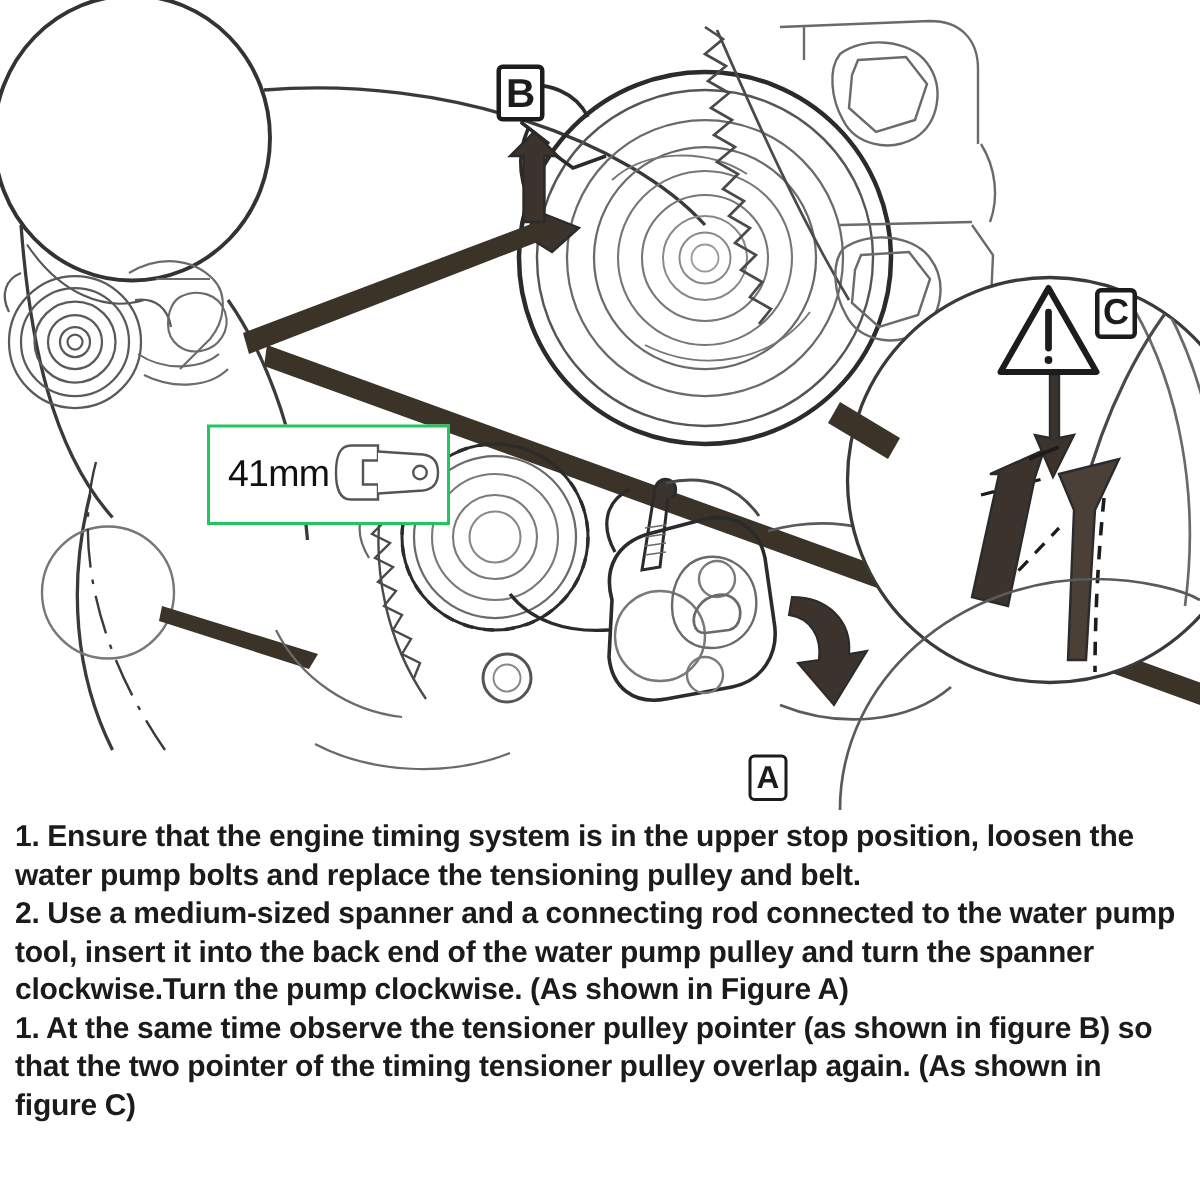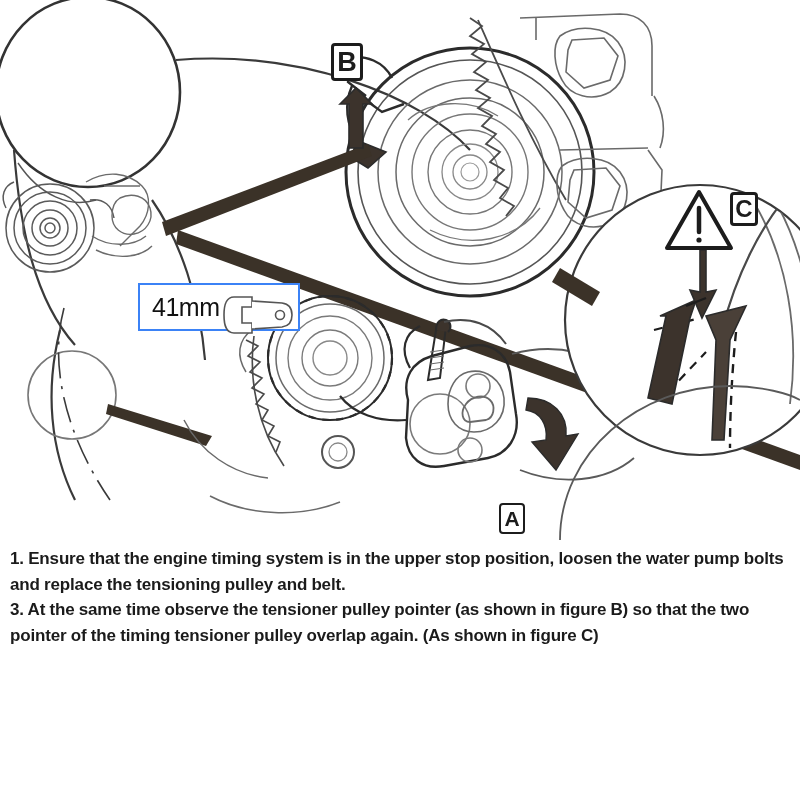--- a/index.html
+++ b/index.html
@@ -29,21 +29,21 @@
   #instructions {
     position: absolute;
     left: 0; top: 540px;
     width: 800px; height: 260px;
     padding: 6px 10px 0 10px;
     background: #ffffff;
   }
   .step {
     font-family: "Liberation Sans", sans-serif;
     font-weight: bold;
-    font-size: 17px;
+    font-size: 20px;
     line-height: 25.5px;
     color: #1b1b1b;
     letter-spacing: -0.15px;
     margin: 0;
     text-align: left;
     word-spacing: -0.3px;
   }
   
   .marker-box {
     position: absolute;
@@ -58,23 +58,23 @@
     color: #1c1c1c;
     line-height: 1;
   }
   #marker-b { left: 331px; top: 43px;  width: 32px; height: 38px; font-size: 27px; }
   #marker-c { left: 730px; top: 192px; width: 28px; height: 34px; font-size: 24px; border-width: 3px; }
   #marker-a { left: 499px; top: 503px; width: 26px; height: 31px; font-size: 21px; border-width: 2px; }
 
   #size-callout {
     position: absolute;
     left: 138px; top: 283px;
-    width: 162px; height: 48px;
-    background: #ffffff;
-    border: 2px solid #3b82f6;
+    width: 162px; height: 67px;
+    background: #ffffff;
+    border: 2px solid #22c55e;
     display: flex;
     align-items: center;
   }
   #size-label {
     font-family: "Liberation Sans", sans-serif;
     font-size: 25px;
     color: #111111;
     margin-left: 12px;
     letter-spacing: -0.5px;
   }
@@ -312,16 +312,17 @@
         <path d="M 12 6 L 30 6 L 30 16 L 20 16 L 20 32 L 30 32 L 30 42 L 12 42
                  C 4 42 2 34 2 24 C 2 14 4 6 12 6 Z" fill="#ffffff" stroke="#555" stroke-width="1.6"></path>
         <path d="M 30 10 L 60 12 C 68 13 70 18 70 24 C 70 30 68 35 60 36 L 30 38" fill="#ffffff" stroke="#555" stroke-width="1.6"></path>
         <circle cx="58" cy="24" r="4.5" fill="#ffffff" stroke="#555" stroke-width="1.6"></circle>
       </svg>
     </div>
   </div>
 
   <div id="instructions">
     <p class="step">1. Ensure that the engine timing system is in the upper stop position, loosen the water pump bolts and replace the tensioning pulley and belt.</p>
-    <p class="step">3. At the same time observe the tensioner pulley pointer (as shown in figure B) so that the two pointer of the timing tensioner pulley overlap again. (As shown in figure C)</p>
+    <p class="step">2. Use a medium-sized spanner and a connecting rod connected to the water pump tool, insert it into the back end of the water pump pulley and turn the spanner clockwise.Turn the pump clockwise. (As shown in Figure A)</p>
+    <p class="step">1. At the same time observe the tensioner pulley pointer (as shown in figure B) so that the two pointer of the timing tensioner pulley overlap again. (As shown in figure C)</p>
   </div>
 
 </div>
 
 </body></html>

